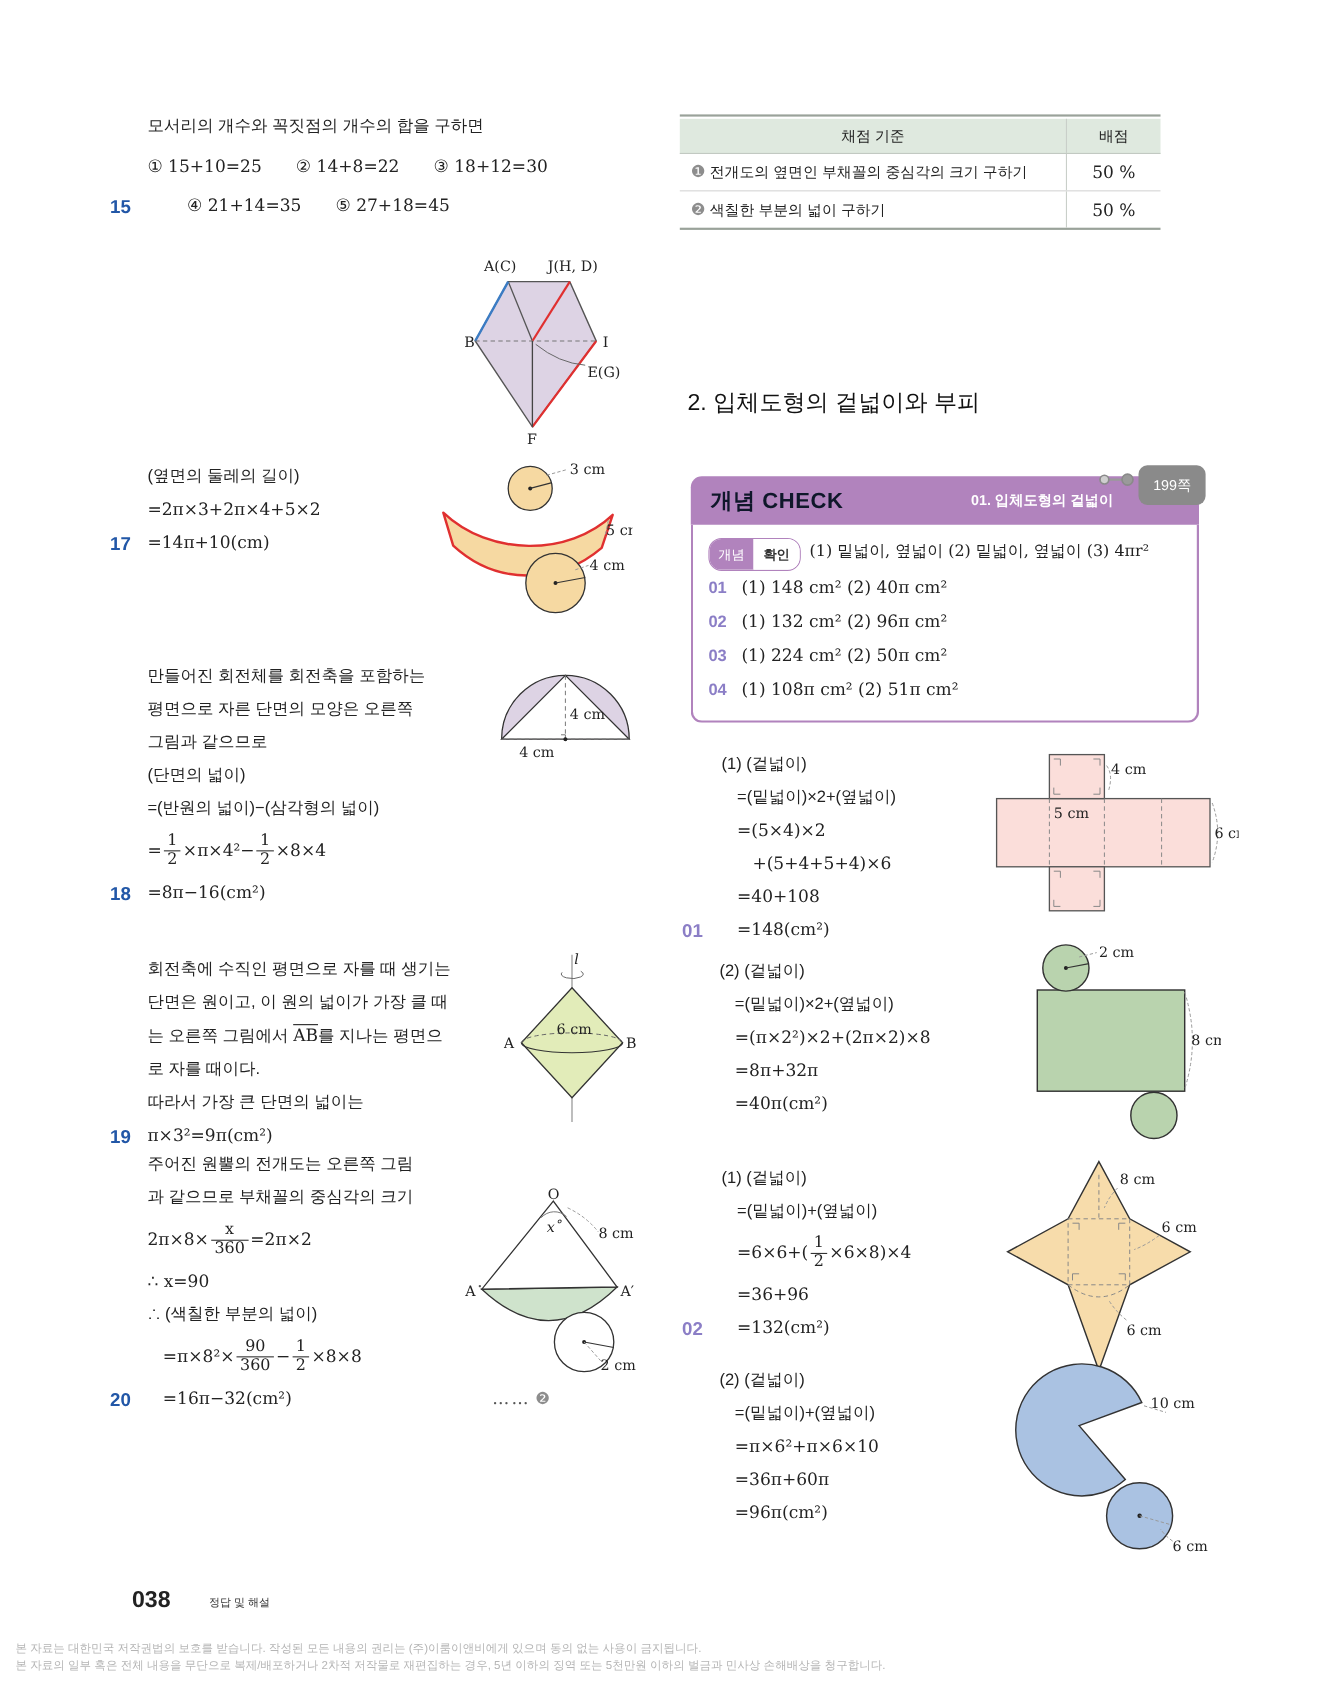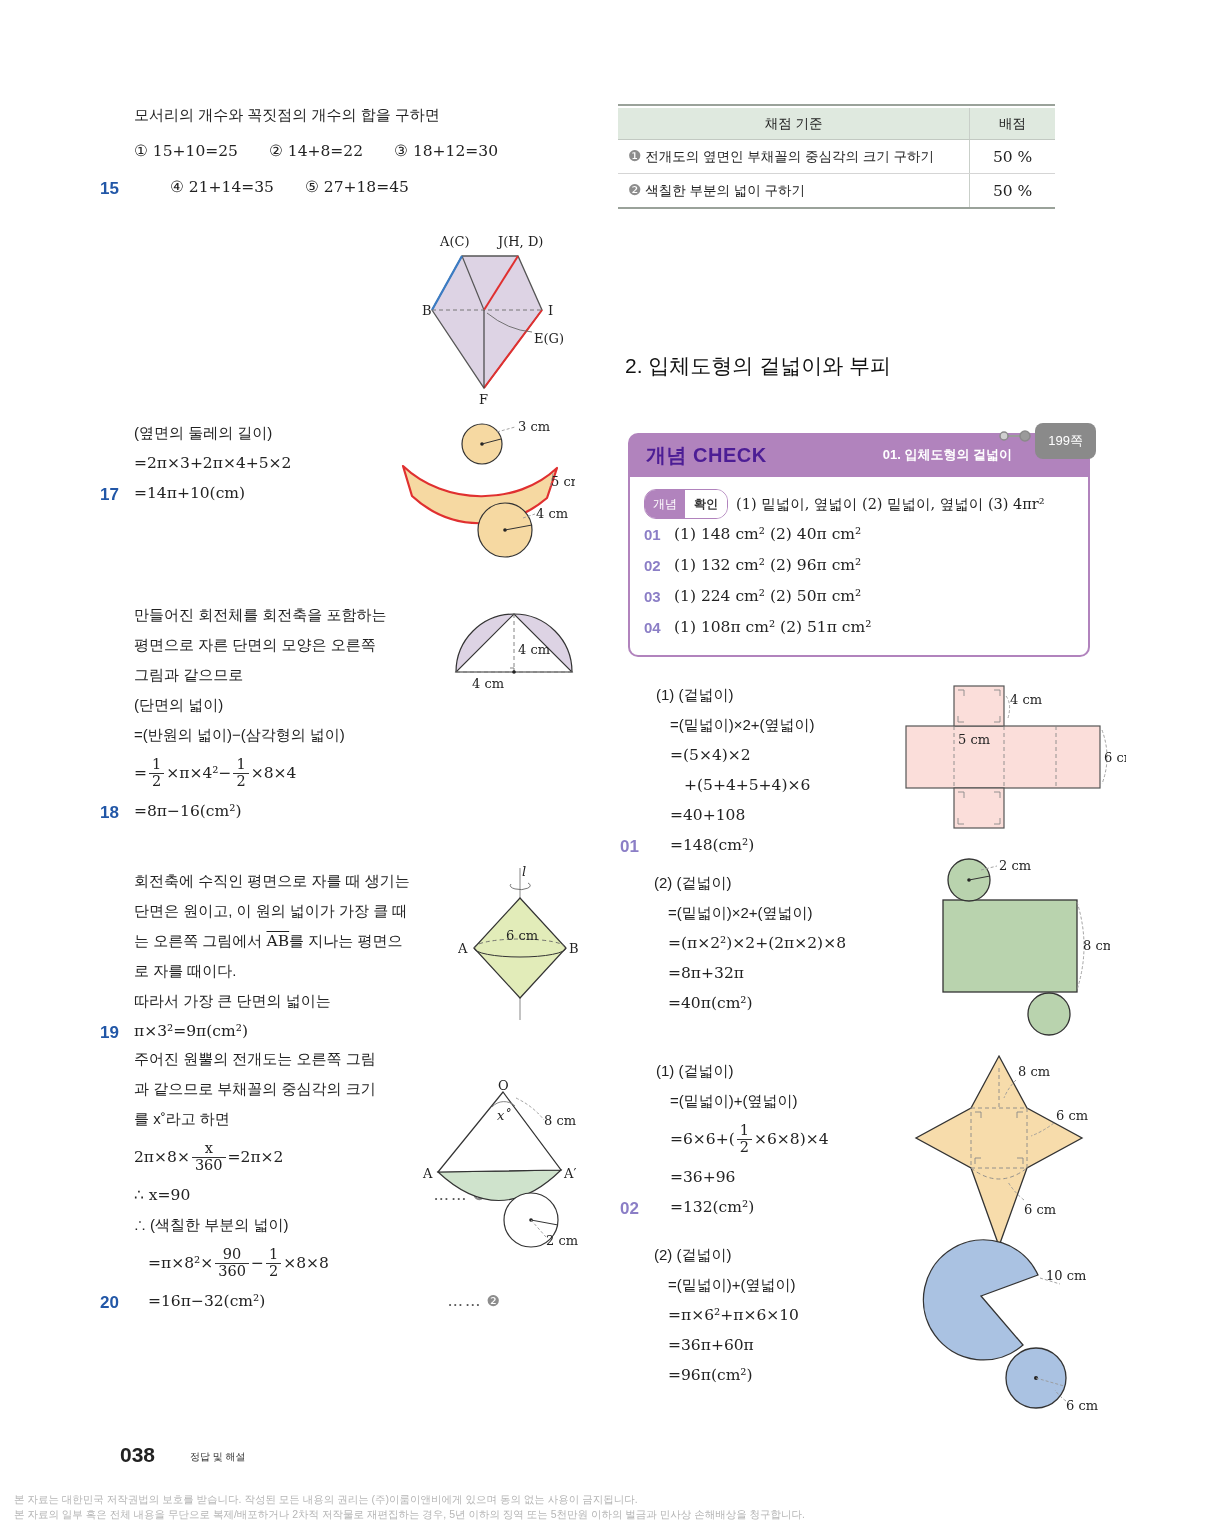--- a/index.html
+++ b/index.html
@@ -29,28 +29,28 @@
   .stbody{border-bottom:1px solid #d5d5d5;height:33px;}
   .stbody:last-child{border-bottom:none;}
   .stc1{width:352px;padding-left:10px;box-sizing:border-box;}
   .sthead .stc1{text-align:center;padding-left:0;}
   .stc2{width:85px;text-align:center;border-left:1px solid #c9cfc9;align-self:stretch;display:flex;align-items:center;justify-content:center;}
   
   .sect{position:absolute;left:625px;top:352px;font-size:21px;font-weight:normal;color:#111;}
   
   .cbox{position:absolute;left:628px;top:433px;width:462px;}
   .cbox-head{position:relative;background:#b183bd;border-radius:10px 10px 0 0;height:44px;display:flex;align-items:center;}
-  .cbox-title{color:#4c1d95;font-weight:bold;font-size:20px;padding-left:18px;letter-spacing:.5px;}
+  .cbox-title{color:#0f172a;font-weight:bold;font-size:20px;padding-left:18px;letter-spacing:.5px;}
   .cbox-sub{color:#fff;font-weight:bold;font-size:13px;margin-left:auto;padding-right:78px;}
   .cbox-tab{position:absolute;top:-10px;right:-6px;background:#8a8a8a;color:#fff;border-radius:8px;padding:9px 13px;font-size:13px;}
   .cbox-body{border:2px solid #b183bd;border-top:none;border-radius:0 0 10px 10px;padding:12px 14px 12px 14px;background:#fff;}
   .cbadge{display:inline-flex;border:1.5px solid #b183bd;border-radius:12px;overflow:hidden;font-size:12px;vertical-align:middle;margin-right:8px;flex:none;}
   .cbadge .b1{background:#b183bd;color:#fff;padding:2px 8px;}
   .cbadge .b2{color:#333;font-weight:bold;padding:2px 9px;background:#fff;}
-  .cintro{display:flex;align-items:center;line-height:24px;}
+  .cintro{display:flex;align-items:flex-start;line-height:24px;}
   .cans{display:flex;line-height:31px;}
   .cansn{font-weight:bold;color:#8b7ec6;width:30px;flex:none;font-size:15px;}
   svg text{font-family:"DejaVu Serif","Liberation Serif",serif;font-size:13px;fill:#222;}
   
   .fpage{position:absolute;left:120px;top:1443px;font-size:21px;font-weight:bold;color:#222;}
   .flabel{position:absolute;left:190px;top:1450px;font-size:10px;color:#333;}
   .fcopy{position:absolute;left:14px;top:1492px;font-size:10.5px;color:#b5b5b5;line-height:15px;}
 </style>
 </head>
 <body>
@@ -186,21 +186,20 @@
     <text x="48" y="76">6 cm</text>
     <text x="0" y="89">A</text>
     <text x="111" y="89">B</text>
   </svg>
 
   <div class="prob" style="left:100px;top:1044px;">
     <div class="pnum">20</div>
     <div class="ptxt" style="width:352px;">
       <div class="line">주어진 원뿔의 전개도는 오른쪽 그림</div>
       <div class="line">과 같으므로 부채꼴의 중심각의 크기</div>
-      <div class="line">를 x˚라고 하면</div>
       <div class="line m frline">
         <span>2π×8×</span>
         <span class="frac">
             <span class="fn">x</span>
             <span class="fd">360</span>
           </span>
         <span>=2π×2</span>
       </div>
       <div class="line m eqrow">
         <span>∴ x=90</span>

